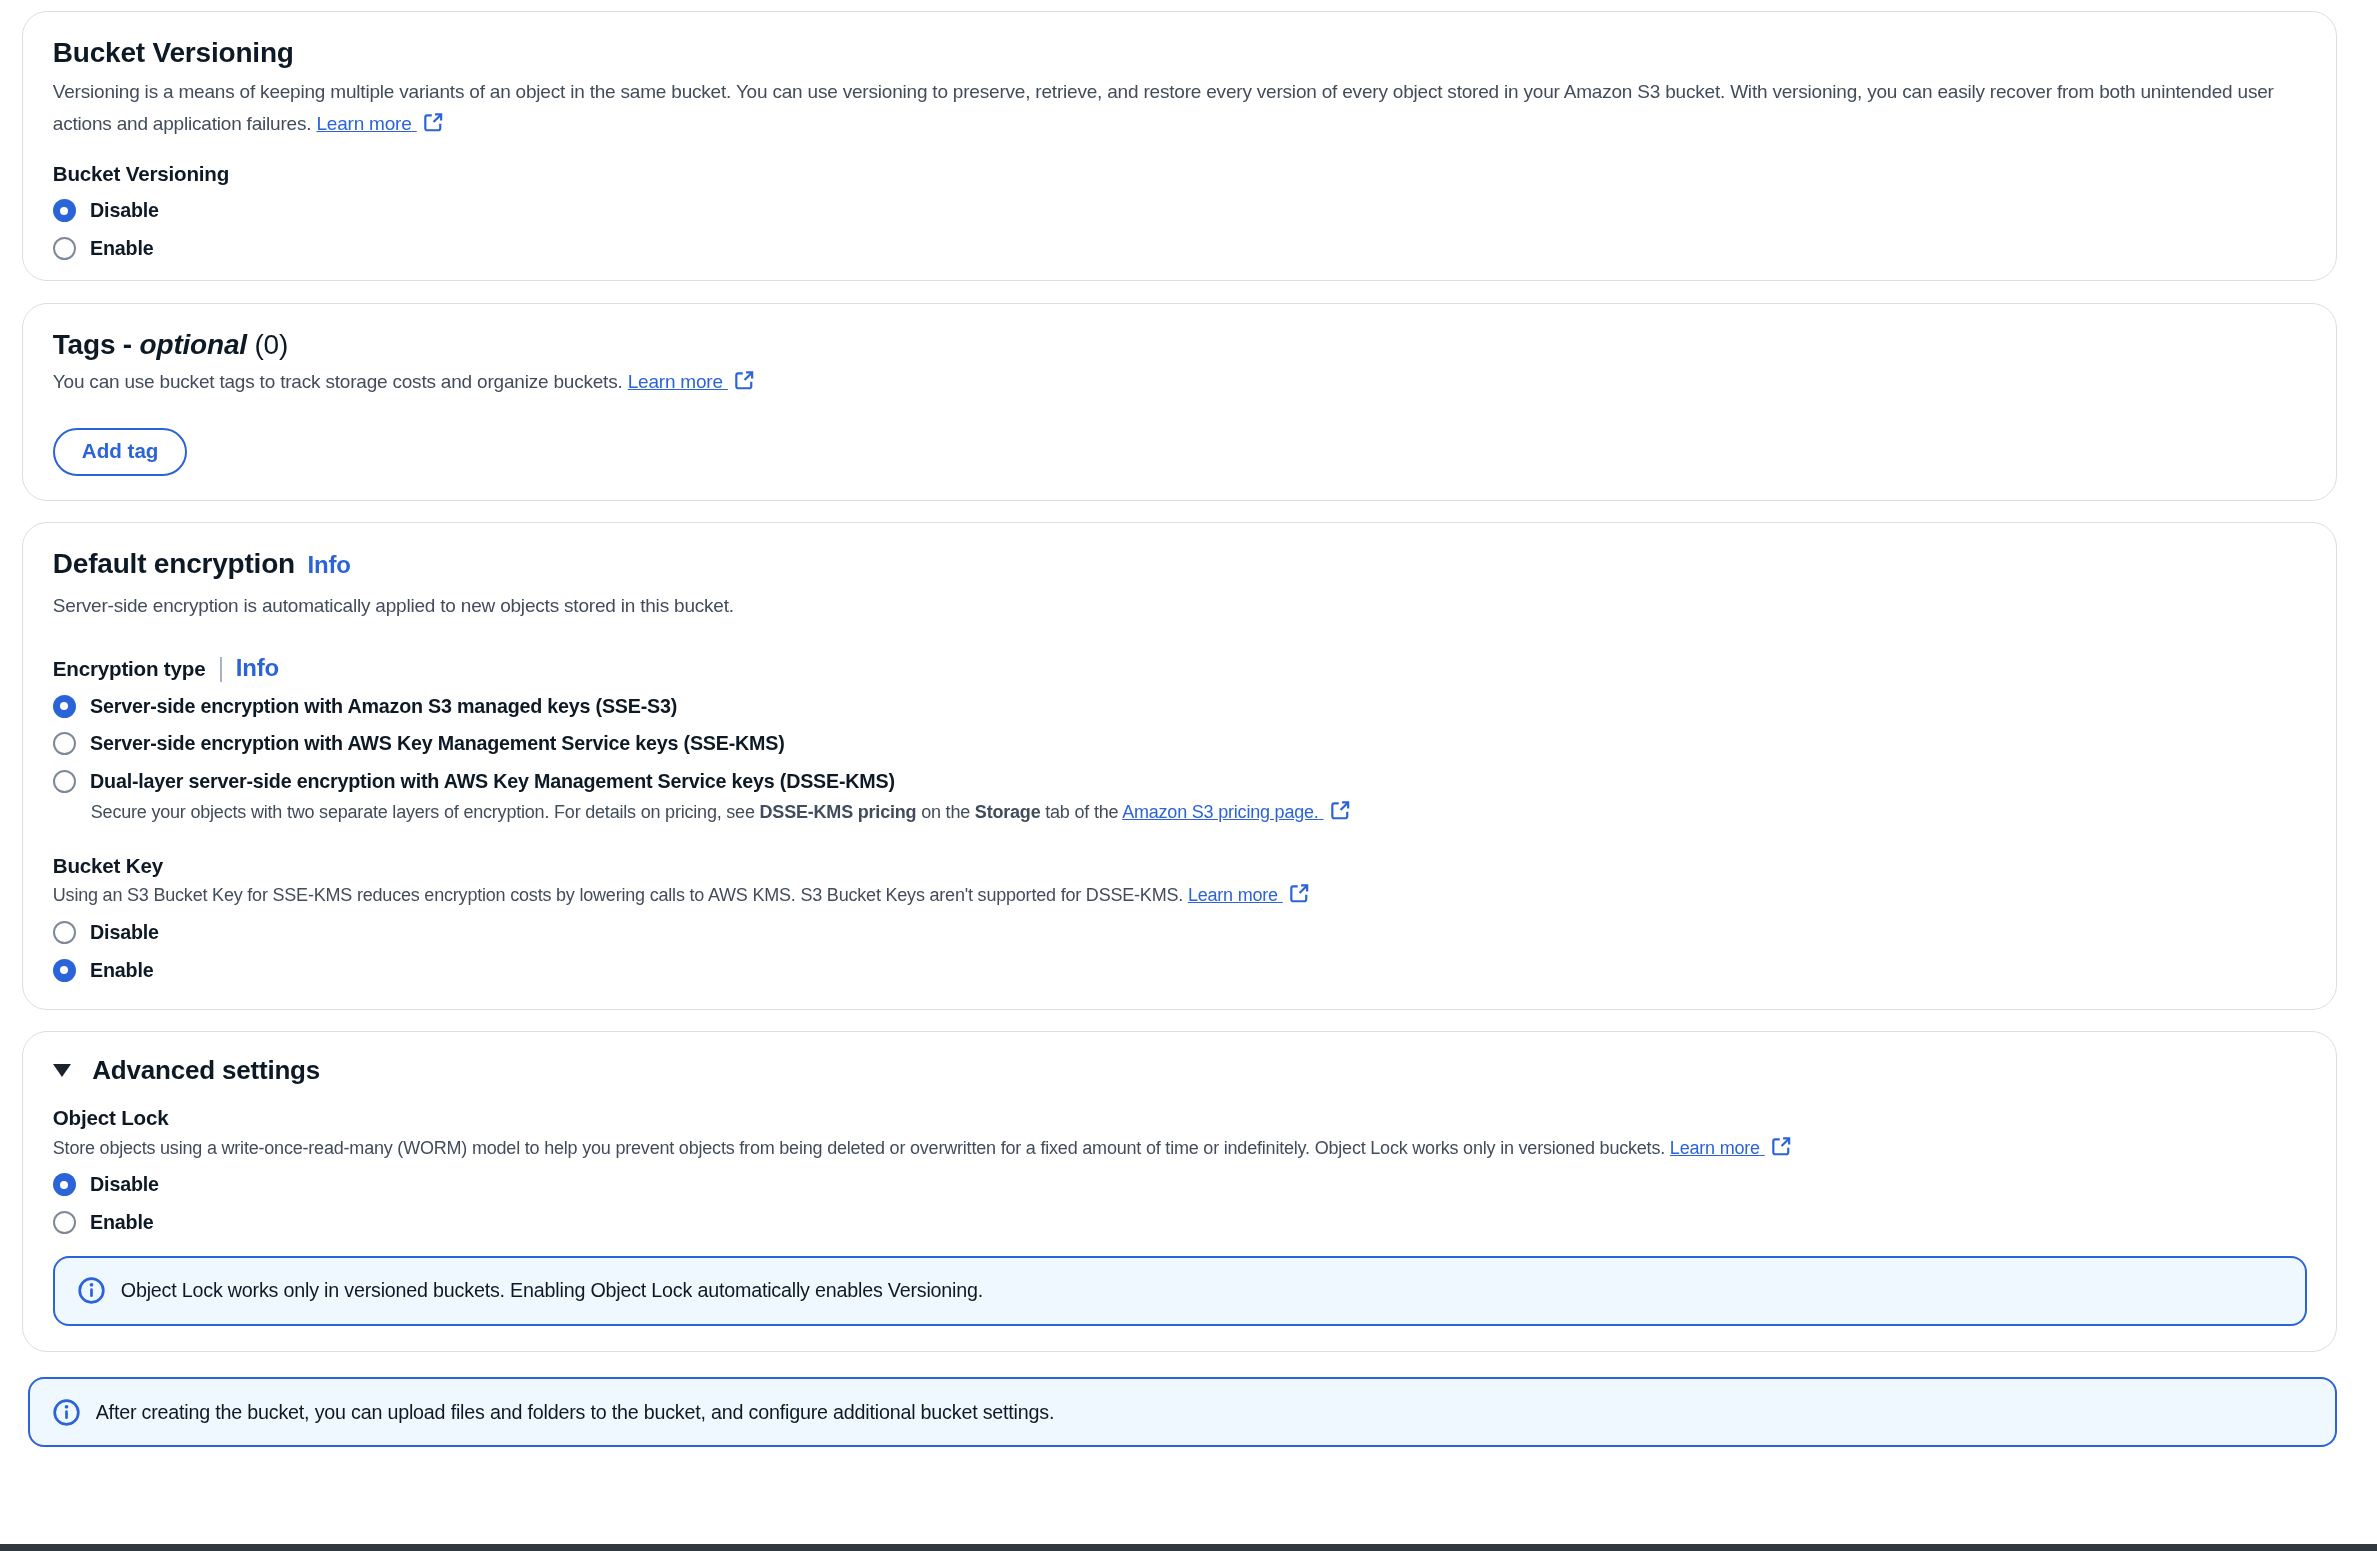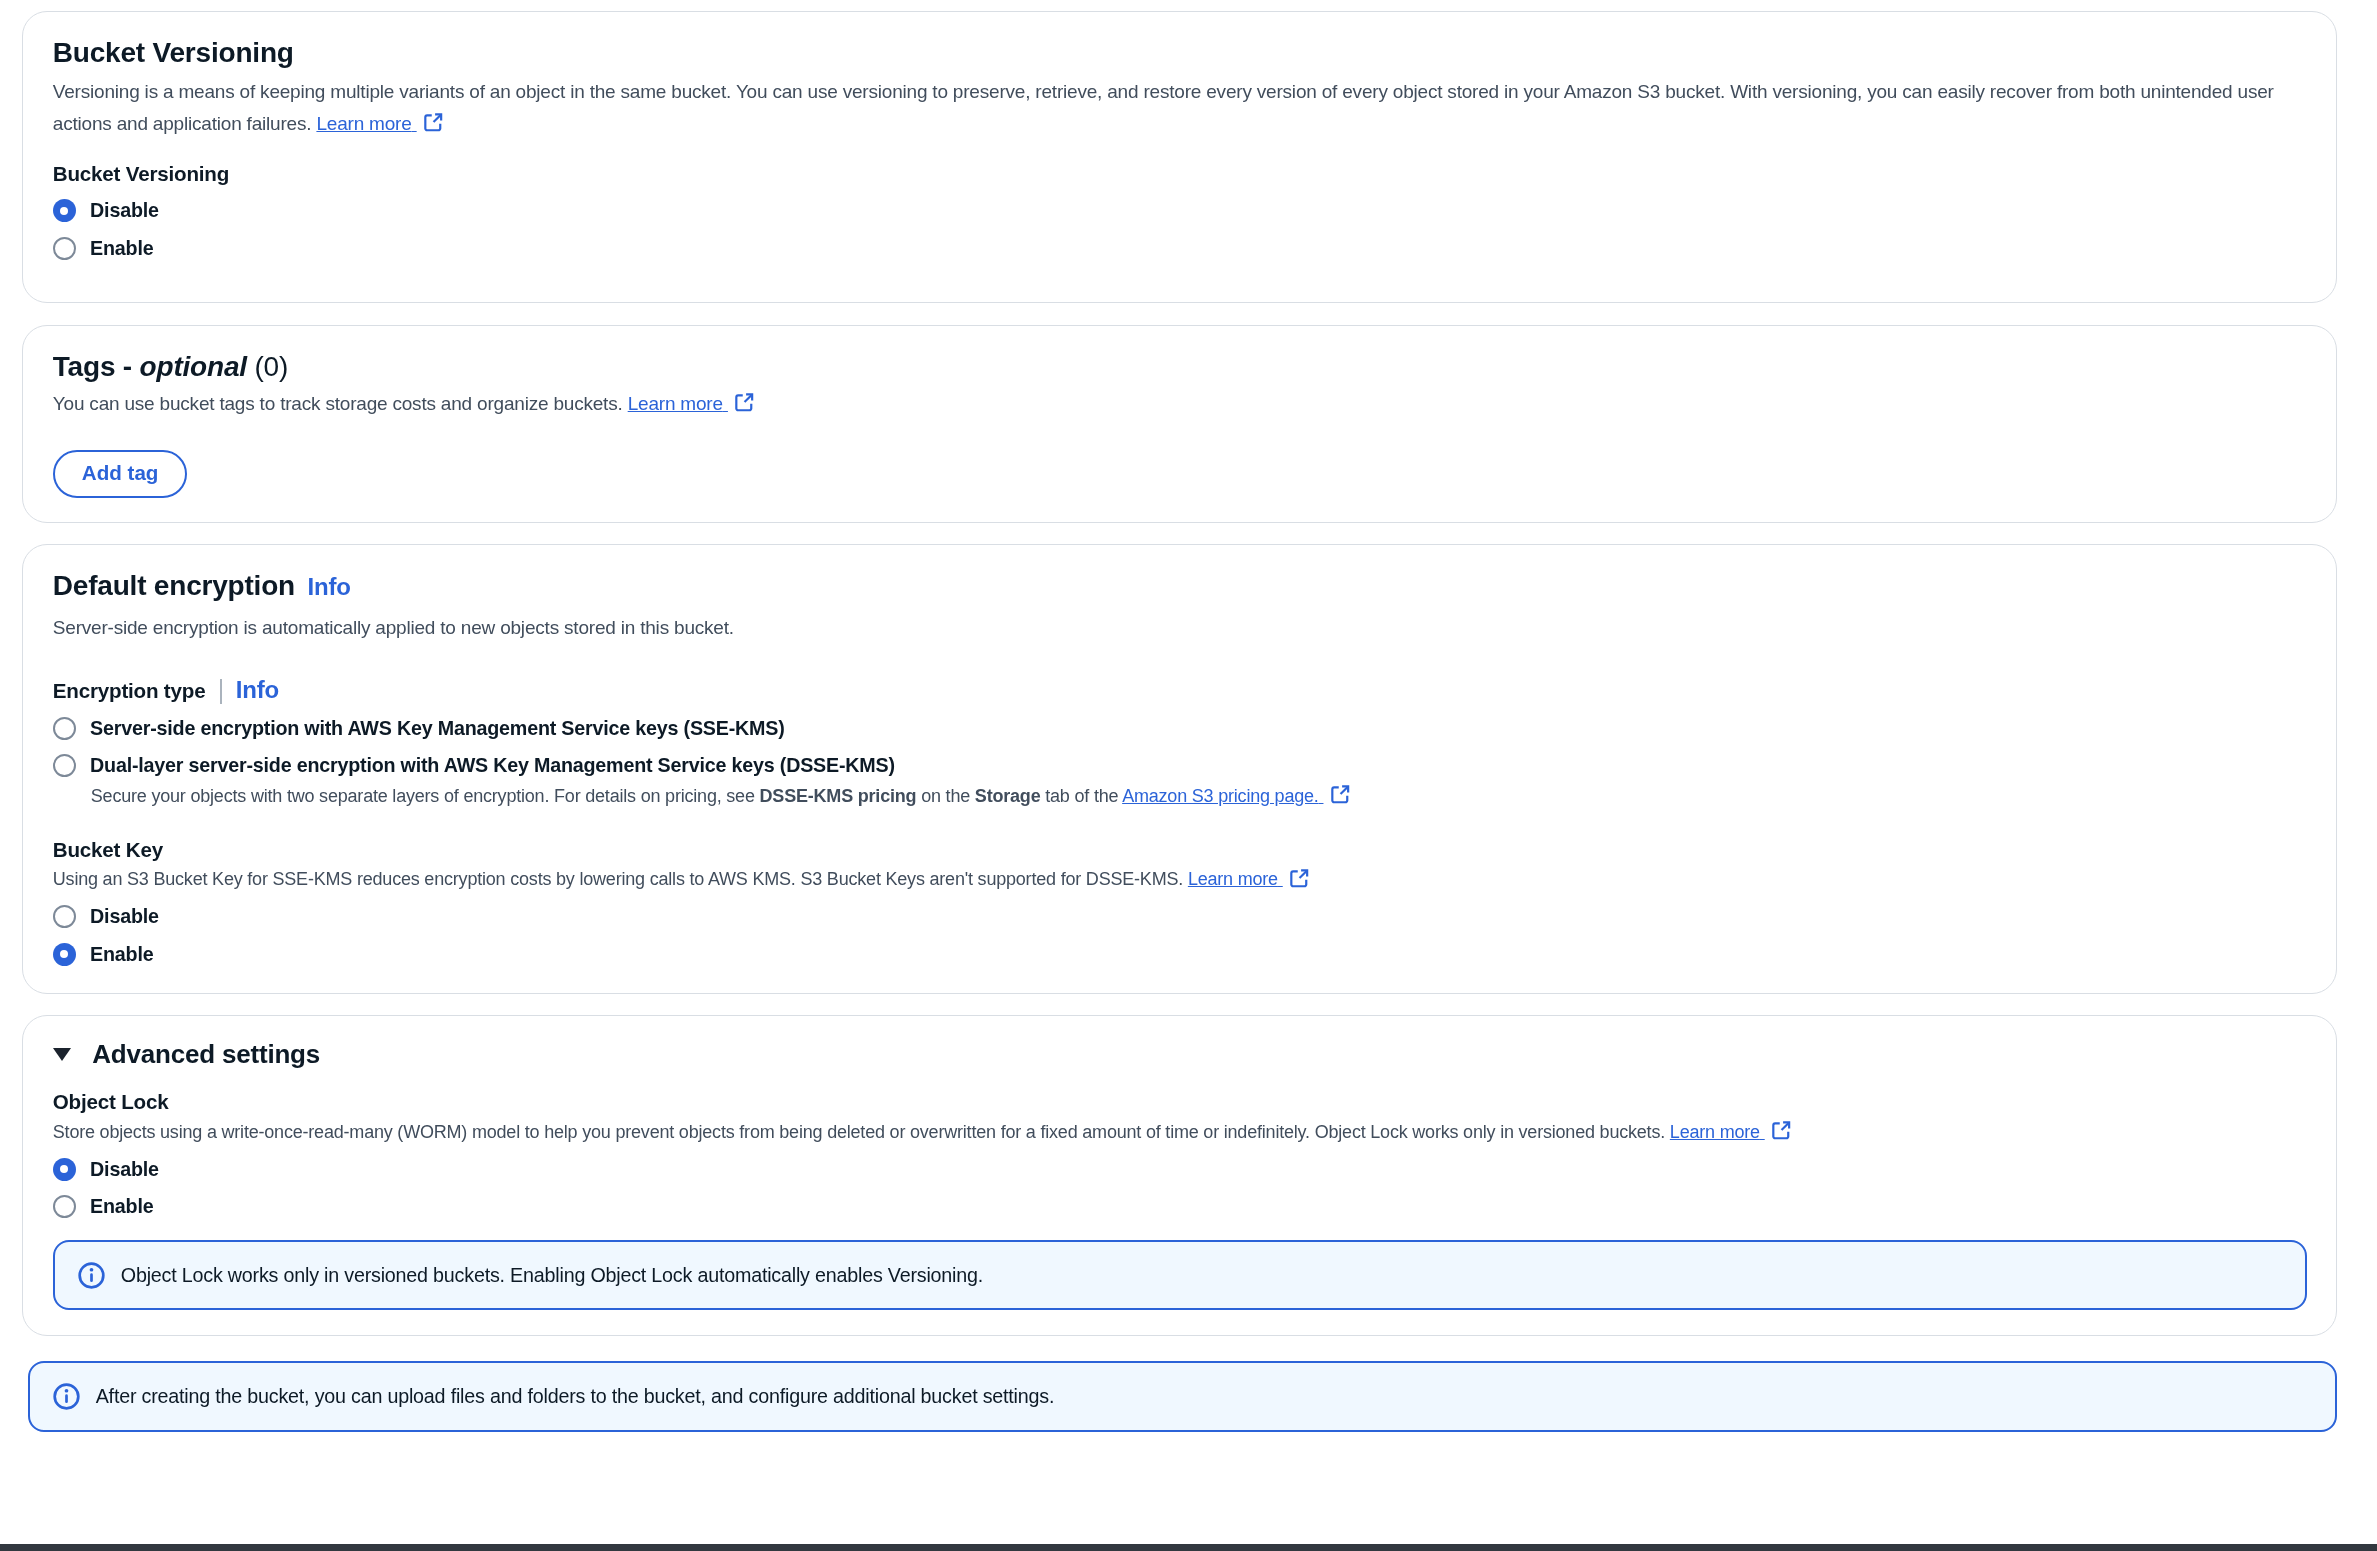--- a/index.html
+++ b/index.html
@@ -80,21 +80,21 @@
   .footer-alert{margin:25px 0 0 5.4px;}
 
   .bottom-bar{position:absolute;left:0;right:0;bottom:0;height:8px;background:var(--bar);}
   b.dk{color:var(--text2);}
 </style>
 </head>
 <body>
 
 <div class="page">
 
-  <section class="card" style="padding-bottom:40px;">
+  <section class="card" style="padding-bottom:18px;">
     <div class="section-title">Bucket Versioning</div>
     <div class="desc mt-6">
       <span>Versioning is a means of keeping multiple variants of an object in the same bucket. You can use versioning to preserve, retrieve, and restore every version of every object stored in your Amazon S3 bucket. With versioning, you can easily recover from both unintended user actions and application failures.</span>
       <a class="link"><span>Learn more</span>
   <svg class="ext-icon" width="20.6" height="20.6" viewBox="0 0 16 16" aria-hidden="true">
     <path d="M6.8 2.6 H3.2 A1.4 1.4 0 0 0 1.8 4 v8.8 a1.4 1.4 0 0 0 1.4 1.4 h8.8 a1.4 1.4 0 0 0 1.4 -1.4 V9.2" fill="none" stroke="currentColor" stroke-width="1.7"></path>
     <path d="M9.4 1.9 h4.7 v4.7" fill="none" stroke="currentColor" stroke-width="1.7"></path>
     <path d="M13.9 2.1 L8.2 7.8" fill="none" stroke="currentColor" stroke-width="1.7"></path>
   </svg>
 </a>
@@ -136,20 +136,24 @@
       <span class="section-title">Default encryption</span>
       <a class="info-link">Info</a>
     </div>
     <div class="desc">Server-side encryption is automatically applied to new objects stored in this bucket.</div>
 
     <div class="mt-36">
       <span class="field-label">Encryption type</span><span class="divider"></span><a class="info-link">Info</a>
     </div>
 
     <label class="radio-row">
+      <span class="radio on"></span>
+      <span class="radio-label">Server-side encryption with Amazon S3 managed keys (SSE-S3)</span>
+    </label>
+    <label class="radio-row">
       <span class="radio off"></span>
       <span class="radio-label">Server-side encryption with AWS Key Management Service keys (SSE-KMS)</span>
     </label>
     <label class="radio-row">
       <span class="radio off"></span>
       <span class="radio-label">Dual-layer server-side encryption with AWS Key Management Service keys (DSSE-KMS)</span>
     </label>
     <div class="note" style="margin-top:3.6px;">
       <span>Secure your objects with two separate layers of encryption. For details on pricing, see </span><b class="dk">DSSE-KMS pricing</b><span> on the </span><b class="dk">Storage</b><span> tab of the </span><a class="link"><span>Amazon S3 pricing page.</span>
   <svg class="ext-icon" width="20.6" height="20.6" viewBox="0 0 16 16" aria-hidden="true">

